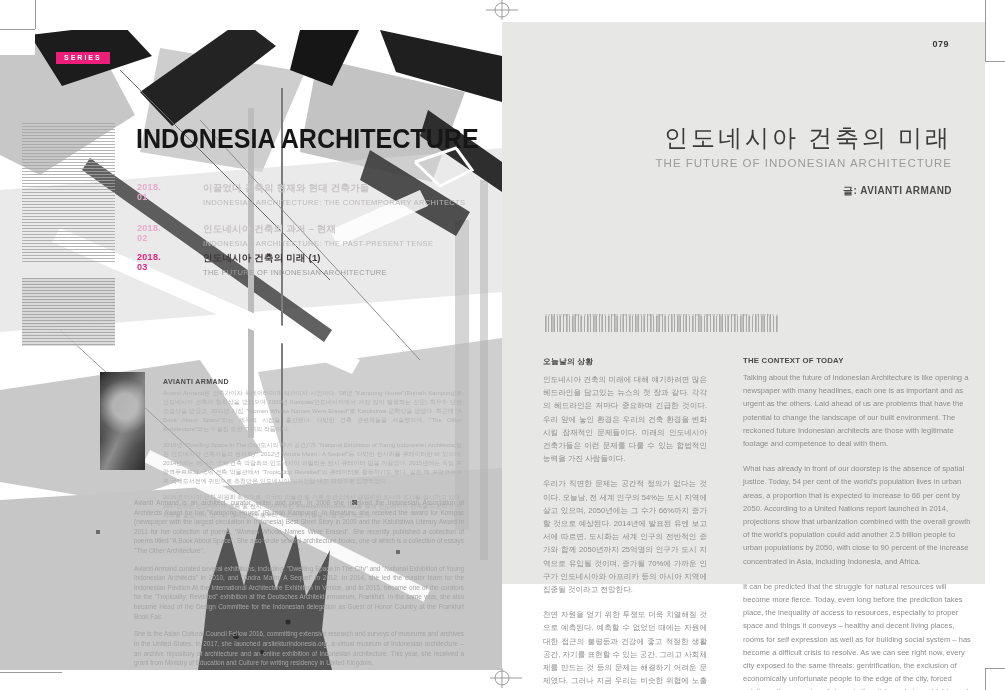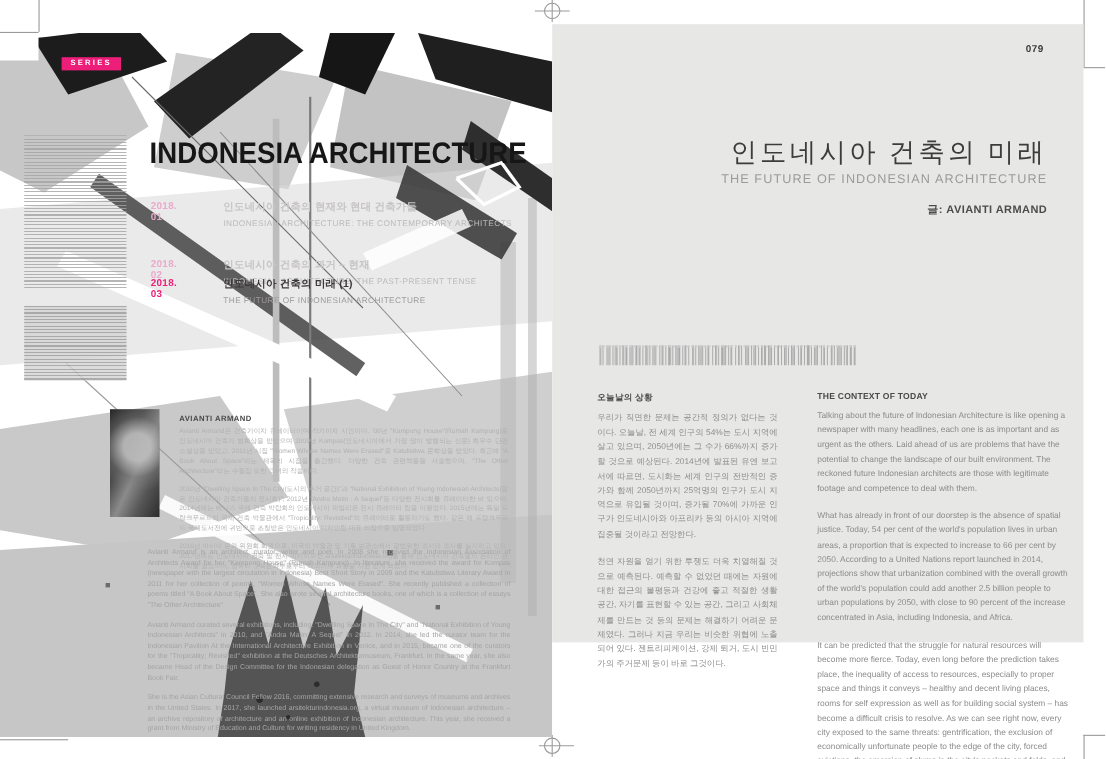--- a/index.html
+++ b/index.html
@@ -143,25 +143,25 @@
     <div class="scanlines-b"></div>
 
     <div class="series-badge" style="background:#ec1e79;">SERIES</div>
 
     <div class="left-title">INDONESIA ARCHITECTURE</div>
 
     <div>
       <div class="series-row row-faded" style="top:182px;">
         <span class="s-date">2018. 01</span>
         <span>
-          <div class="s-ko">인도네시아 건축의 현재와 현대 건축가들</div>
+          <div class="s-ko">이끌었다 건축의 현재와 현대 건축가들</div>
           <div class="s-en">INDONESIAN ARCHITECTURE: THE CONTEMPORARY ARCHITECTS</div>
         </span>
       </div>
-      <div class="series-row row-faded" style="top:235px;">
+      <div class="series-row row-faded" style="top:223px;">
         <span class="s-date">2018. 02</span>
         <span>
           <div class="s-ko">인도네시아 건축의 과거 – 현재</div>
           <div class="s-en">INDONESIAN ARCHITECTURE: THE PAST-PRESENT TENSE</div>
         </span>
       </div>
       <div class="series-row row-active" style="top:252px;">
         <span class="s-date">2018. 03</span>
         <span>
           <div class="s-ko">인도네시아 건축의 미래 (1)</div>
@@ -187,20 +187,21 @@
   <div class="page-right">
     <div class="page-number">079</div>
     <div class="r-title-ko">인도네시아 건축의 미래</div>
     <div class="r-title-en">THE FUTURE OF INDONESIAN ARCHITECTURE</div>
     <div class="r-byline">글: AVIANTI ARMAND</div>
 
     <div class="barcode"></div>
 
     <div class="col col-ko">
       <h3>오늘날의 상황</h3>
+      <p>인도네시아 건축의 미래에 대해 얘기하려면 많은 헤드라인을 담고있는 뉴스의 첫 장과 같다. 각각의 헤드라인은 저마다 중요하며 긴급한 것이다. 우리 앞에 놓인 환경은 우리의 건축 환경을 변화시킬 잠재적인 문제들이다. 미래의 인도네시아 건축가들은 이런 문제를 다룰 수 있는 합법적인 능력을 가진 사람들이다.</p>
       <p>우리가 직면한 문제는 공간적 정의가 없다는 것이다. 오늘날, 전 세계 인구의 54%는 도시 지역에 살고 있으며, 2050년에는 그 수가 66%까지 증가할 것으로 예상된다. 2014년에 발표된 유엔 보고서에 따르면, 도시화는 세계 인구의 전반적인 증가와 함께 2050년까지 25억명의 인구가 도시 지역으로 유입될 것이며, 증가될 70%에 가까운 인구가 인도네시아와 아프리카 등의 아시아 지역에 집중될 것이라고 전망한다.</p>
       <p>천연 자원을 얻기 위한 투쟁도 더욱 치열해질 것으로 예측된다. 예측할 수 없었던 때에는 자원에 대한 접근의 불평등과 건강에 좋고 적절한 생활공간, 자기를 표현할 수 있는 공간, 그리고 사회체제를 만드는 것 등의 문제는 해결하기 어려운 문제였다. 그러나 지금 우리는 비슷한 위협에 노출되어 있다. 젠트리피케이션, 강제 퇴거, 도시 빈민가의 주거문제 등이 바로 그것이다.</p>
     </div>
 
     <div class="col col-en">
       <h3>THE CONTEXT OF TODAY</h3>
       <p>Talking about the future of Indonesian Architecture is like opening a newspaper with many headlines, each one is as important and as urgent as the others. Laid ahead of us are problems that have the potential to change the landscape of our built environment. The reckoned future Indonesian architects are those with legitimate footage and competence to deal with them.</p>
       <p>What has already in front of our doorstep is the absence of spatial justice. Today, 54 per cent of the world's population lives in urban areas, a proportion that is expected to increase to 66 per cent by 2050. According to a United Nations report launched in 2014, projections show that urbanization combined with the overall growth of the world's population could add another 2.5 billion people to urban populations by 2050, with close to 90 percent of the increase concentrated in Asia, including Indonesia, and Africa.</p>
       <p>It can be predicted that the struggle for natural resources will become more fierce. Today, even long before the prediction takes place, the inequality of access to resources, especially to proper space and things it conveys – healthy and decent living places, rooms for self expression as well as for building social system – has become a difficult crisis to resolve. As we can see right now, every city exposed to the same threats: gentrification, the exclusion of economically unfortunate people to the edge of the city, forced evictions, the emersion of slums in the city's pockets and folds, and bureaucracy and regulations impotent to cope with all these things.</p>
     </div>

